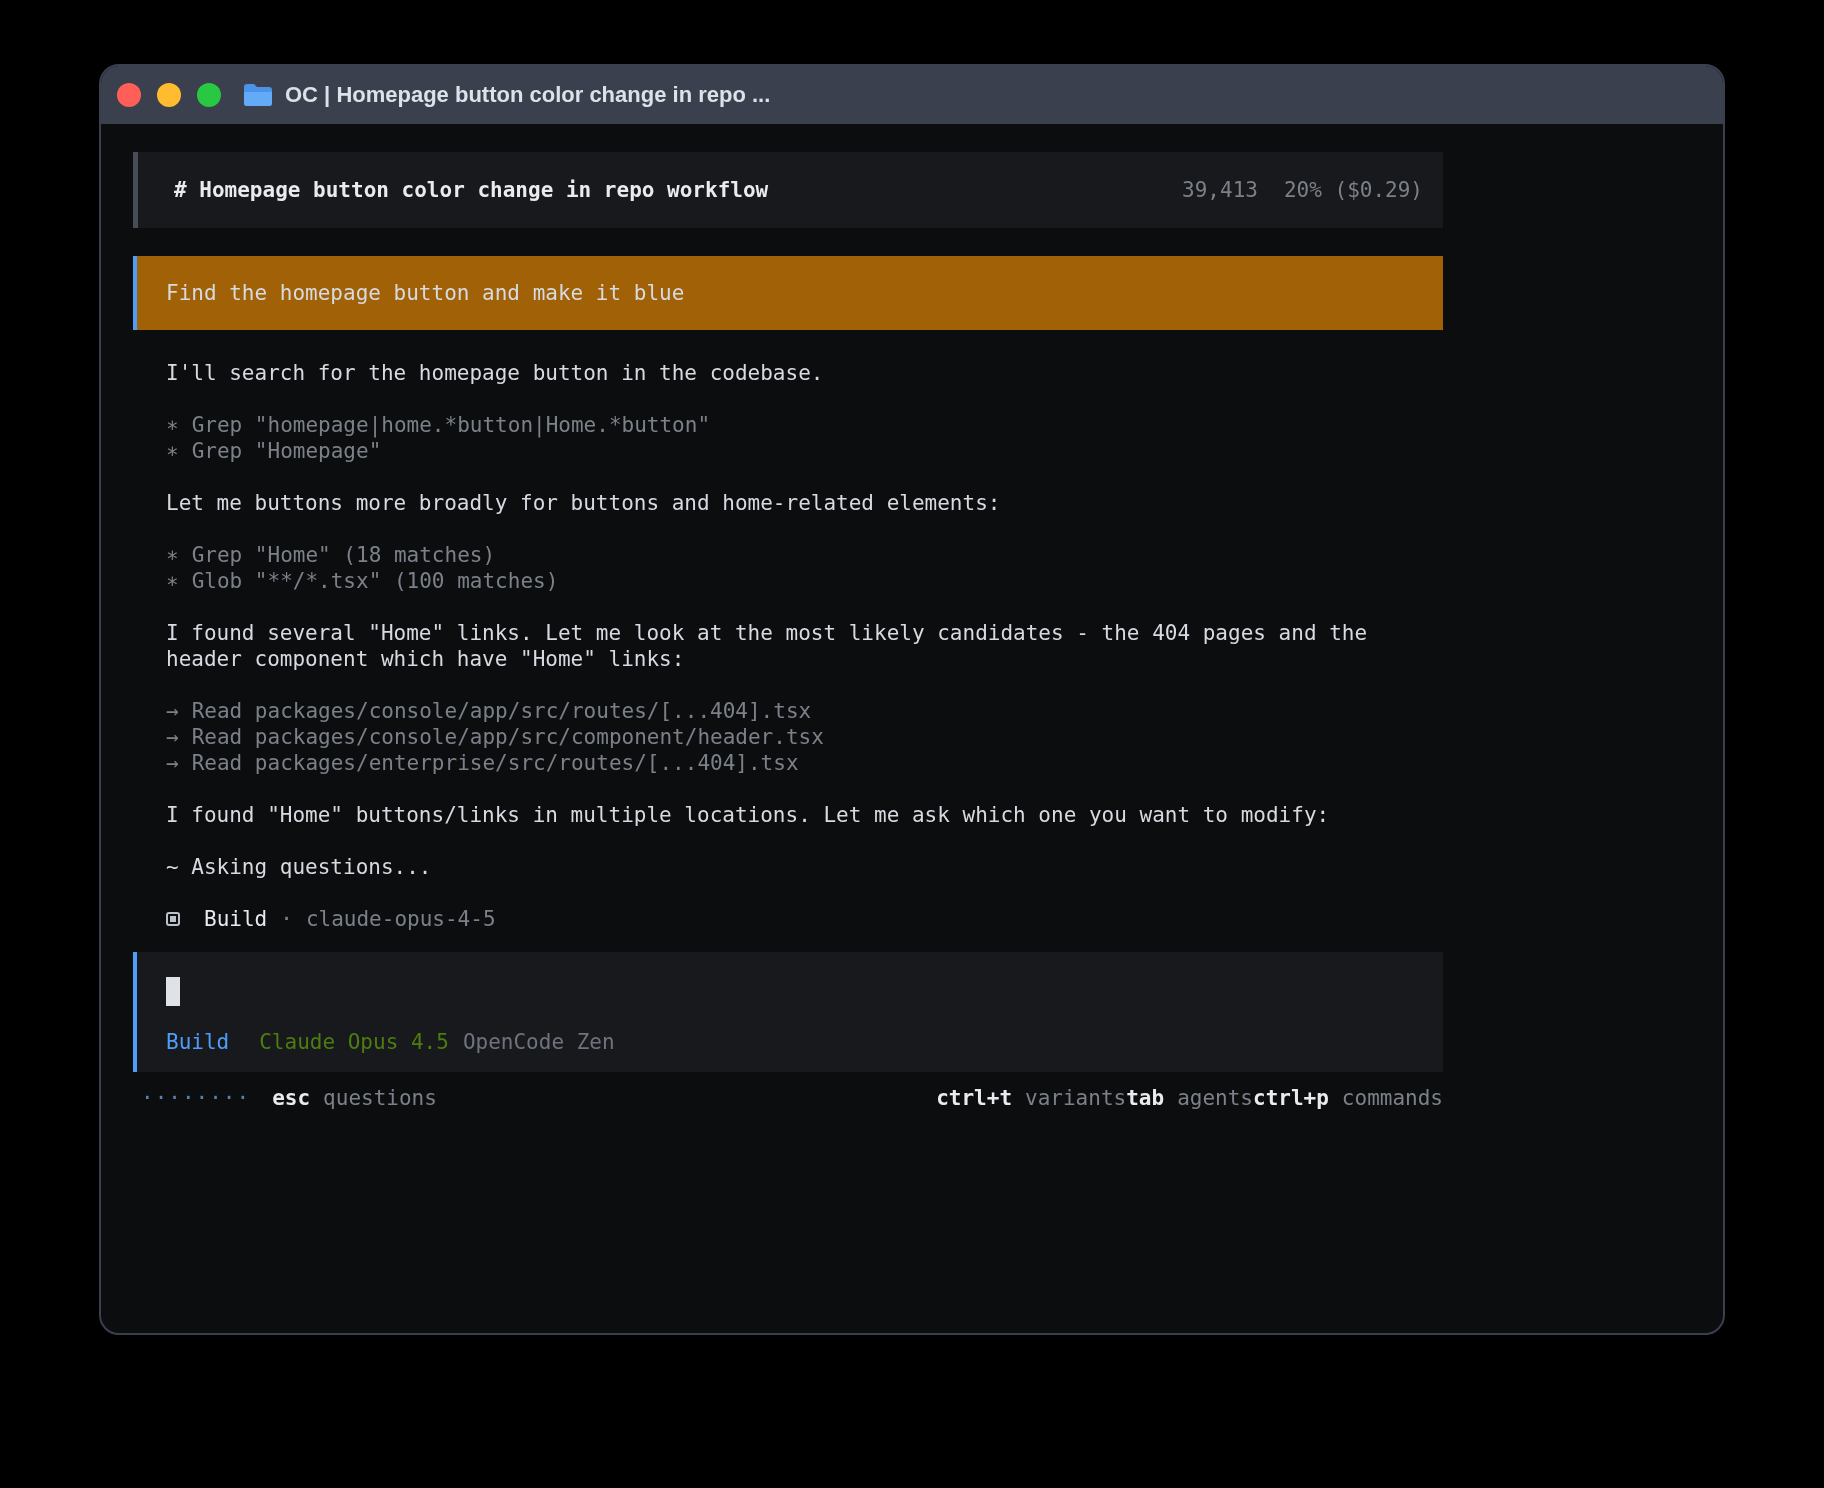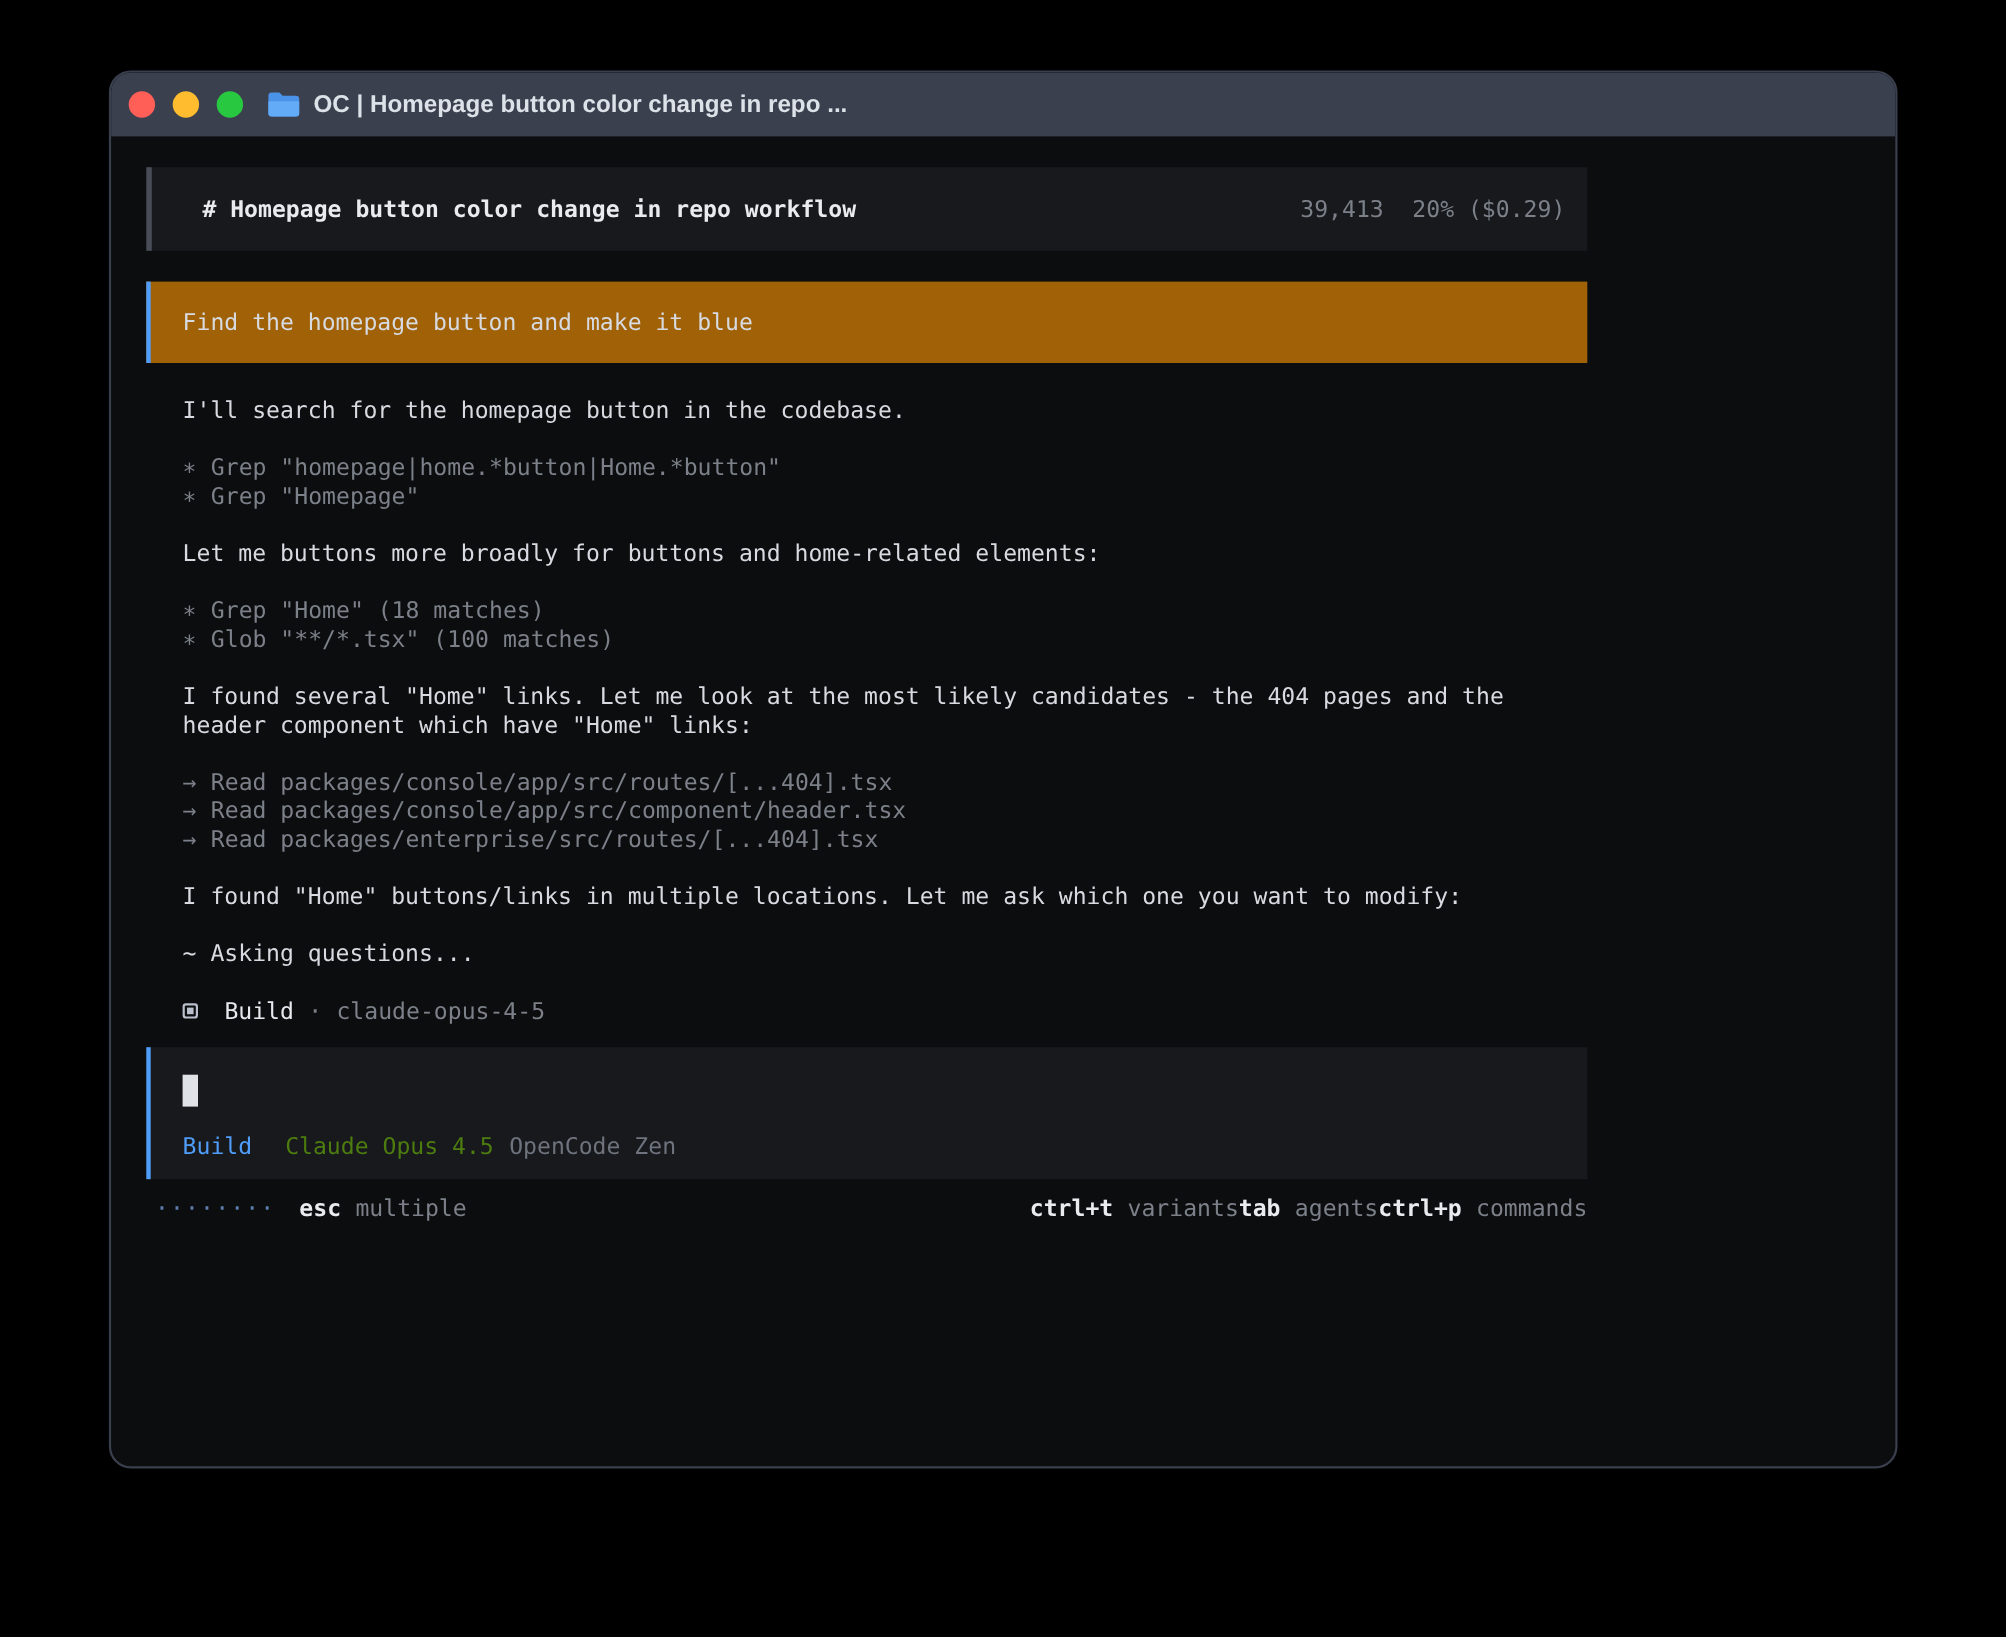--- a/index.html
+++ b/index.html
@@ -47,21 +47,21 @@
     padding: 28px 0 0 32px;
     font-size: 21px;
     line-height: 26px;
     color: #d7dae0;
   }
   .col { width: 1310px; }
 
   .session-header {
     background: #17191d;
     border-left: 5px solid #474c57;
-    padding: 25px 20px 25px 46px;
+    padding: 25px 20px 25px 36px;
     display: flex;
     justify-content: space-between;
     align-items: center;
   }
   .sh-title { font-weight: 700; color: #e9ebef; white-space: nowrap; }
   .sh-right { display: flex; gap: 26px; color: #7b8089; white-space: nowrap; text-align: center; }
 
   .user-block {
     margin-top: 28px;
     background: #a16207;
@@ -230,21 +230,21 @@
           <span class="model-label">Claude Opus 4.5</span>
           <span class="provider-label">OpenCode Zen</span>
         </div>
       </div>
 
       <div class="status-bar">
         <div class="sb-left">
           <span class="spinner">········</span>
           <span class="hint">
             <span class="key">esc</span>
-            <span class="muted">multiple</span>
+            <span class="muted">questions</span>
           </span>
         </div>
         <div class="sb-right">
           <span class="hint">
             <span class="key">ctrl+t</span>
             <span class="muted">variants</span>
           </span>
           <span class="hint">
             <span class="key">tab</span>
             <span class="muted">agents</span>

